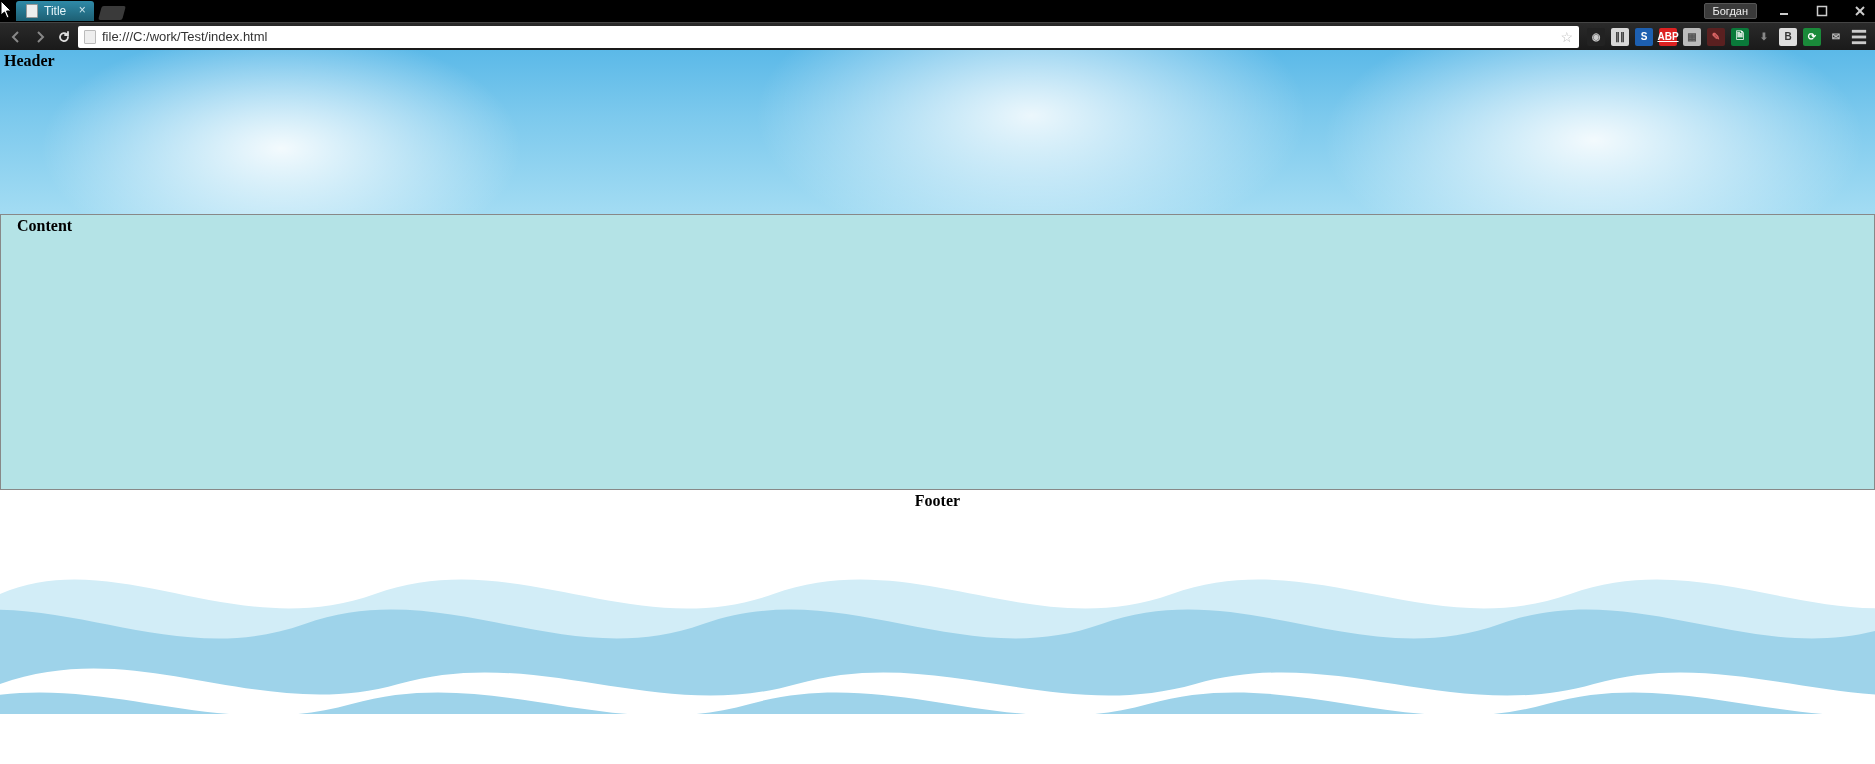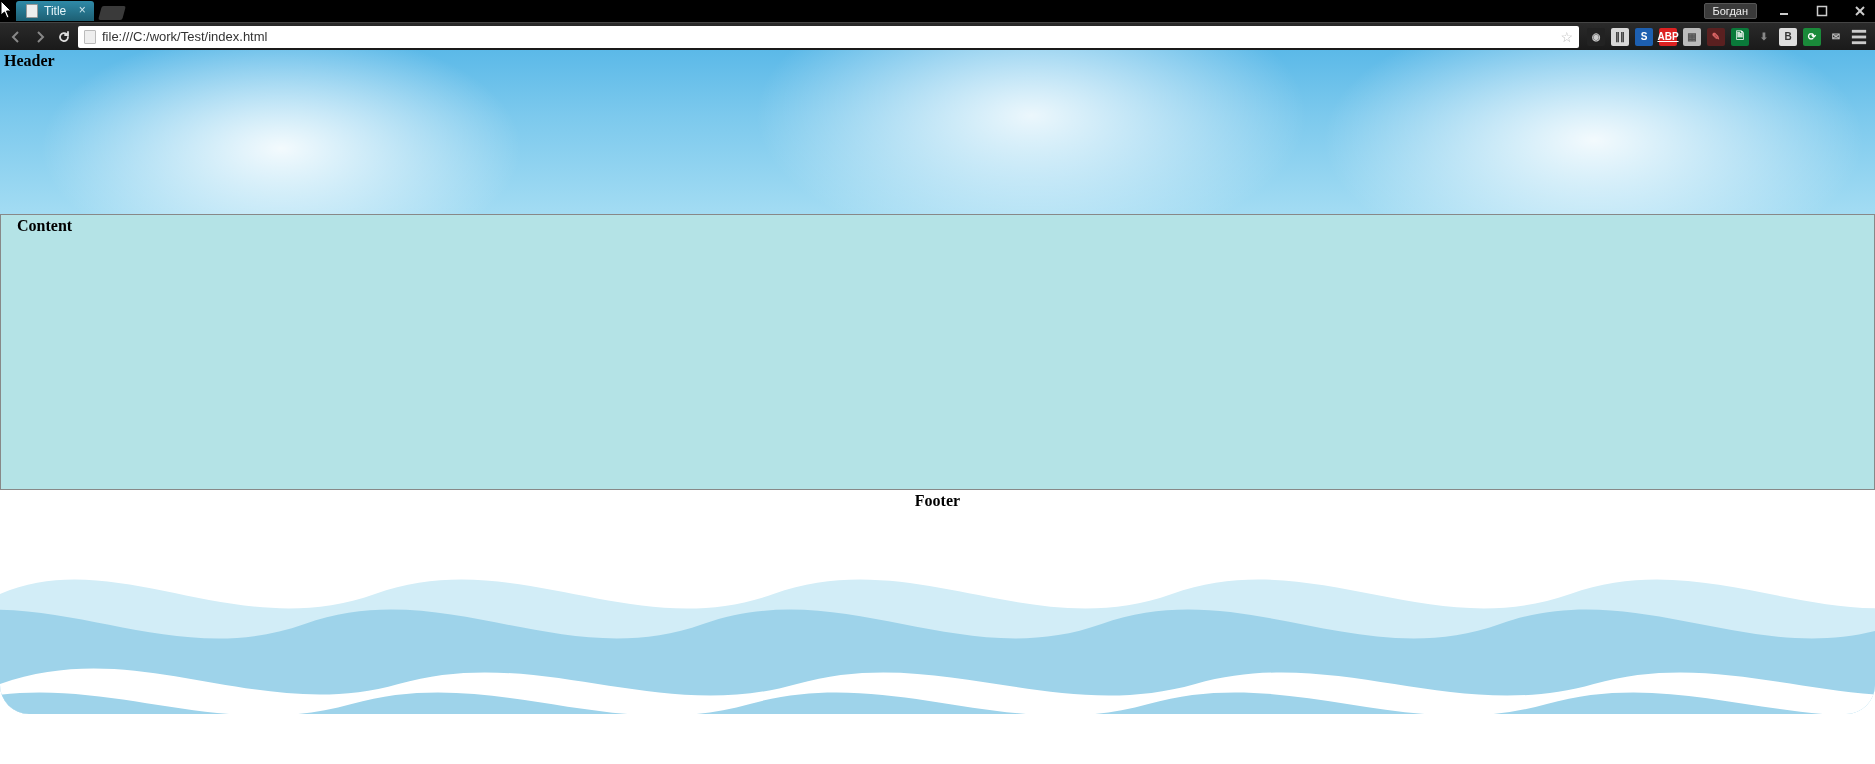--- a/index.html
+++ b/index.html
@@ -207,21 +207,20 @@
     .page-footer {
       height: 224px;
       background: #fff;
       text-align: center;
       padding: 2px 4px;
       font-family: "Times New Roman", serif;
       font-size: 16px;
       color: #000;
       position: relative;
       overflow: hidden;
-      border-radius: 29px;
     }
     .waves {
       position: absolute;
       left: 0; right: 0;
       top: 44px;
       height: 220px;
     }
     .waves svg { width: 100%; height: 100%; }
 
     .cursor-arrow {

